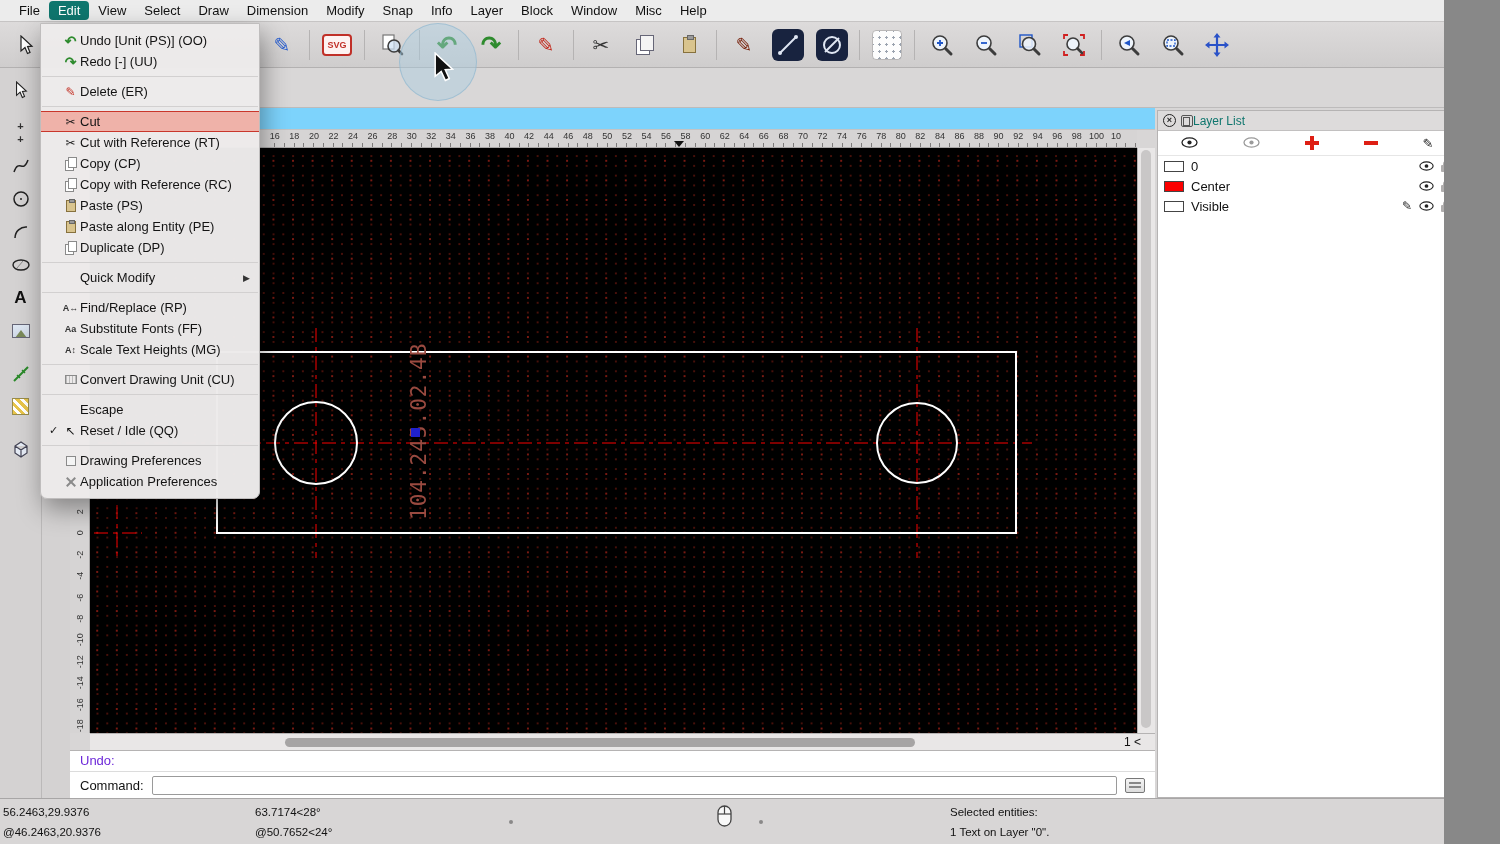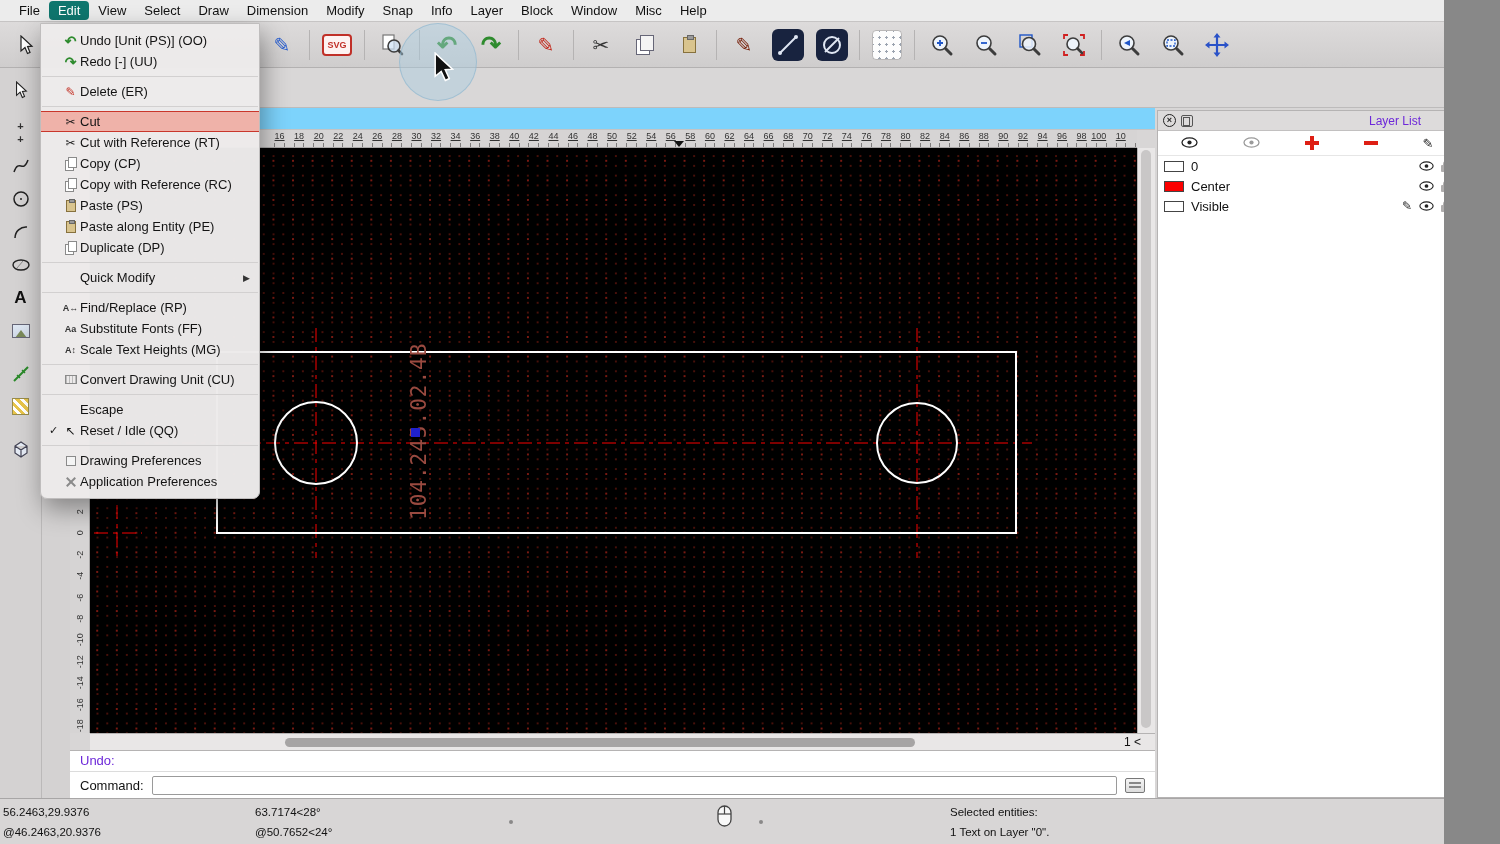--- a/index.html
+++ b/index.html
@@ -37,21 +37,21 @@
 .g-text{font-size:17px;font-weight:bold;color:#111;}
 .ico-image{width:18px;height:14px;border:1px solid #667;background:linear-gradient(#dfe8f3,#cfd8e6);position:relative;overflow:hidden;}
 .ico-image::after{content:"";position:absolute;left:2px;bottom:-1px;width:0;height:0;border-left:6px solid transparent;border-right:6px solid transparent;border-bottom:8px solid #7a8a5a;}
 .ico-hatch{width:17px;height:17px;border:1px solid #998c4a;background:repeating-linear-gradient(45deg,#e8c54a 0 3px,#fff 3px 6px);}
 .left-gap{position:absolute;left:42px;top:108px;width:28px;height:690px;background:#d4d2d2;}
 
 
 .doc-titlebar{position:absolute;left:70px;top:108px;width:1085px;height:22px;background:#7dd3fc;border-bottom:1px solid #c5c3c3;text-align:left;font-size:12px;line-height:22px;color:#222;padding-left:45px;}
 .ruler-corner{position:absolute;left:70px;top:130px;width:20px;height:18px;background:#d6d4d4;border-right:1px solid #a9a7a7;border-bottom:1px solid #a9a7a7;}
 .ruler-h{position:absolute;left:90px;top:130px;width:1047px;height:18px;background:#d6d4d4;border-bottom:1px solid #a9a7a7;font-size:9px;color:#333;display:flex;padding-left:175px;overflow:hidden;}
-.rh-num{flex:0 0 19.57px;text-align:right;line-height:13px;text-decoration:underline;}
+.rh-num{flex:0 0 19.57px;text-align:center;line-height:13px;}
 .ruler-h::after{content:"";position:absolute;left:184px;bottom:0;height:4px;width:100%;background:repeating-linear-gradient(90deg,#7e7c7c 0 1px,transparent 1px 9.785px);}
 .ruler-marker{position:absolute;left:584px;bottom:0;width:0;height:0;border-left:5px solid transparent;border-right:5px solid transparent;border-top:6px solid #111;}
 .ruler-v{position:absolute;left:70px;top:148px;width:20px;height:585px;background:#d6d4d4;border-right:1px solid #a9a7a7;overflow:hidden;display:flex;flex-direction:column;}
 .rv-num{flex:0 0 21.4px;width:20px;display:flex;align-items:center;justify-content:center;font-size:9px;color:#333;transform:rotate(-90deg);}
 .ruler-v .rv-num:first-of-type{margin-top:353px;}
 .canvas{position:absolute;left:90px;top:148px;width:1047px;height:585px;background-color:#000;
  background-image:radial-gradient(#7a1a12 1px,transparent 1.4px),radial-gradient(#47100a 0.9px,transparent 1.1px);
  background-size:19.58px 19.58px,9.79px 9.79px;background-position:17px 3px,2.6px 3.2px;}
 .canvas svg{position:absolute;left:0;top:0;}
 
@@ -68,21 +68,21 @@
 .command-input{flex:1;height:19px;border:1px solid #9a9a9a;border-radius:2px;background:#fff;font-size:12px;padding:0 4px;font-family:"Liberation Sans",sans-serif;}
 .kbd-btn{width:20px;height:15px;border:1px solid #777;border-radius:2px;background:linear-gradient(#f4f4f4,#ddd);position:relative;}
 .kbd-btn::after{content:"";position:absolute;left:3px;top:3px;right:3px;height:2px;background:#888;box-shadow:0 4px 0 #888;}
 
 
 .layer-panel{position:absolute;left:1157px;top:110px;width:300px;height:688px;background:#fff;border:1px solid #b5b3b3;z-index:5;font-size:13px;color:#111;}
 .lp-header{height:20px;background:#dddbdb;display:flex;align-items:center;padding:0 5px;border-bottom:1px solid #c2c0c0;}
 .lp-close{width:13px;height:13px;border:1.4px solid #222;border-radius:50%;font-size:9px;line-height:10px;text-align:center;color:#222;font-weight:bold;}
 .lp-dock{width:12px;height:12px;border:1.4px solid #555;border-radius:2px;margin-left:5px;position:relative;}
 .lp-dock::after{content:"";position:absolute;left:1px;top:1px;width:5px;height:7px;border:1px solid #555;}
-.lp-title{flex:1;text-align:right;font-size:12px;color:#6d28d9;}
+.lp-title{flex:1;text-align:left;font-size:12px;color:#0f766e;}
 .lp-toolbar{height:25px;display:flex;align-items:center;justify-content:space-around;border-bottom:1px solid #e6e6e6;}
 .plus-red{position:relative;width:14px;height:14px;}
 .plus-red::before{content:"";position:absolute;left:0;top:5px;width:14px;height:4px;background:#de1f14;}
 .plus-red::after{content:"";position:absolute;left:5px;top:0;width:4px;height:14px;background:#de1f14;}
 .minus-red{width:14px;height:4px;background:#de1f14;}
 .layer-row{height:20px;display:flex;align-items:center;padding:0 6px;gap:7px;}
 .swatch{width:20px;height:11px;border:1px solid #444;flex:0 0 auto;}
 .lr-name{flex:1;}
 .lock{position:relative;width:9px;height:7px;background:#b0aeae;border-radius:1px;margin-top:4px;}
 .lock::before{content:"";position:absolute;left:1.5px;top:-4px;width:6px;height:5px;border:1.5px solid #b0aeae;border-bottom:none;border-radius:3px 3px 0 0;}

